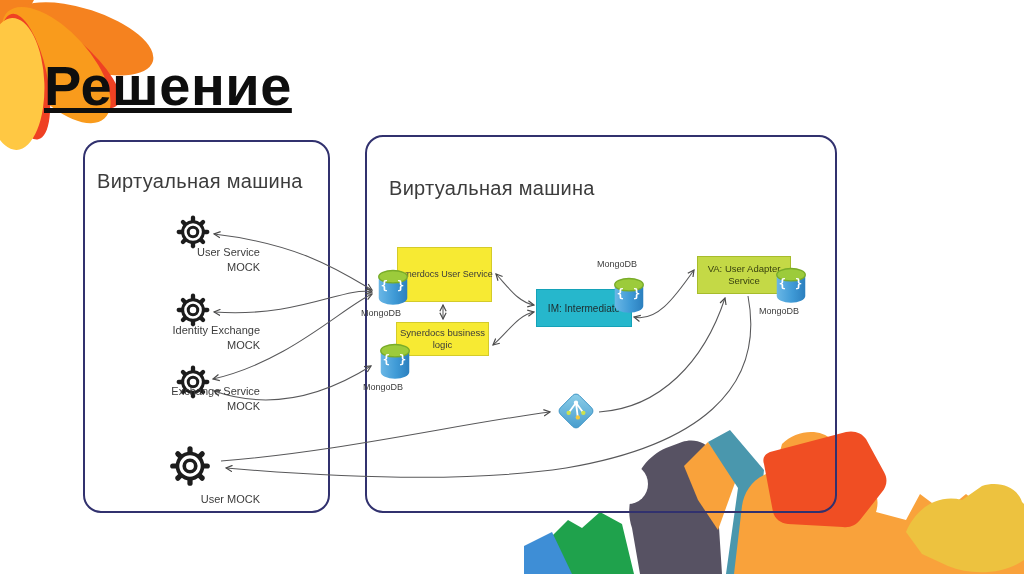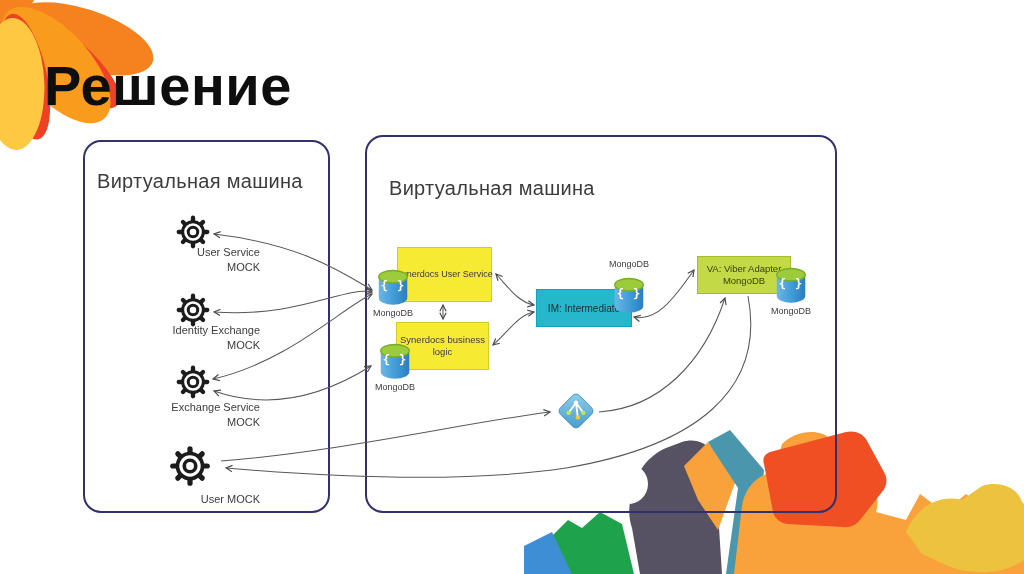--- a/index.html
+++ b/index.html
@@ -1,48 +1,48 @@
 <!DOCTYPE html>
 <html lang="ru"><head>
 <meta charset="utf-8">
 <style>
   html,body{margin:0;padding:0;background:#fff;}
   body{width:1024px;height:574px;position:relative;overflow:hidden;
        font-family:"Liberation Sans", sans-serif;}
   .title{position:absolute;left:44px;top:58px;font-size:56px;font-weight:bold;
-         color:#0e0e0e;letter-spacing:.5px;line-height:1;z-index:4;}
+         color:#0e0e0e;letter-spacing:.5px;line-height:1;z-index:4;text-decoration:underline;}
   .decor{position:absolute;z-index:1;}
   .vmbox{position:absolute;border:2px solid #31316E;border-radius:18px;
          background:transparent;z-index:2;box-sizing:border-box;}
   .vm-left{left:83px;top:140px;width:247px;height:373px;}
   .vm-right{left:365px;top:135px;width:472px;height:378px;}
   .vm-label{position:absolute;font-size:20px;color:#3C3C3C;letter-spacing:.3px;white-space:nowrap;}
   .vm-left .vm-label{left:12px;top:28px;}
   .vm-right .vm-label{left:22px;top:40px;}
   .gear{position:absolute;z-index:4;}
   .svc-label{position:absolute;z-index:4;width:130px;text-align:right;
              font-size:11px;color:#3C3C3C;line-height:1.4;}
   .svc-label span{display:block;}
   .node{position:absolute;z-index:4;display:flex;align-items:center;justify-content:center;
         text-align:center;color:#3A3A3A;line-height:1.3;box-sizing:border-box;padding:2px;}
   .yellow{background:#F7EA33;border:1px solid #D4CB2A;}
   .teal{background:#26B7CC;border:1px solid #14A2B8;color:#1e2b2d;}
   .lime{background:#C4D946;border:1px solid #A7BC2B;color:#37400f;}
   .f9{font-size:9px;}.f95{font-size:9.5px;}.f10{font-size:10px;}
   .nowrap{white-space:nowrap;}
   .n-user{left:397px;top:247px;width:95px;height:55px;}
-  .n-biz{left:396px;top:322px;width:93px;height:48px;}
+  .n-biz{left:396px;top:322px;width:93px;height:34px;}
   .n-im{left:536px;top:289px;width:96px;height:38px;}
   .n-va{left:697px;top:256px;width:94px;height:38px;}
   .db{position:absolute;width:36px;height:41px;z-index:5;}
   .db svg{display:block;width:36px;height:41px;}
   .db .braces{position:absolute;left:0;top:13px;width:36px;text-align:center;color:#fff;
               font-weight:bold;font-size:12px;letter-spacing:1px;
               font-family:"DejaVu Sans Mono", monospace;}
-  .db-label{position:absolute;z-index:5;font-size:9px;color:#3C3C3C;width:64px;text-align:center;}
+  .db-label{position:absolute;z-index:5;font-size:9px;color:#3C3C3C;width:64px;text-align:left;}
   .diamond{position:absolute;left:554px;top:389px;width:44px;height:44px;z-index:4;}
   #wires{position:absolute;left:0;top:0;z-index:3;pointer-events:none;}
 </style>
 </head>
 <body>
 
 <svg width="0" height="0" style="position:absolute">
   <defs>
     <symbol id="sym-gear" viewBox="-44 -44 88 88">
       <g stroke="#1c1c1c" stroke-width="10" stroke-linecap="round">
@@ -114,36 +114,36 @@
 <svg class="gear" style="left:174px;top:291px" width="38" height="38">
     <use href="#sym-gear"></use>
   </svg>
 <div class="svc-label" style="left:130px;top:323px">
   <span>Identity Exchange</span>
     <span>MOCK</span>
 </div>
 <svg class="gear" style="left:174px;top:363px" width="38" height="38">
     <use href="#sym-gear"></use>
   </svg>
-<div class="svc-label" style="left:130px;top:400px">
+<div class="svc-label" style="left:130px;top:384px">
   <span>Exchange Service</span>
     <span>MOCK</span>
 </div>
 <svg class="gear" style="left:167px;top:443px" width="46" height="46">
     <use href="#sym-gear"></use>
   </svg>
 <div class="svc-label" style="left:130px;top:492px">
   <span>User MOCK</span>
     <span></span>
 </div>
 
 <div class="node yellow f9 nowrap n-user">Synerdocs User Service</div>
 <div class="node yellow f95 n-biz">Synerdocs business logic</div>
 <div class="node teal f10 nowrap n-im">IM: Intermediate</div>
-<div class="node lime f95 n-va">VA: Viber Adapter MongoDB</div>
+<div class="node lime f95 n-va">VA: User Adapter Service</div>
 
 <div class="db" style="left:375px;top:266px">
   <svg viewBox="0 0 40 46">
       <use href="#sym-db"></use>
     </svg>
   <span class="braces">{ }</span>
 </div>
 <div class="db-label" style="left:361px;top:308px">MongoDB</div>
 
 <div class="db" style="left:377px;top:340px">

